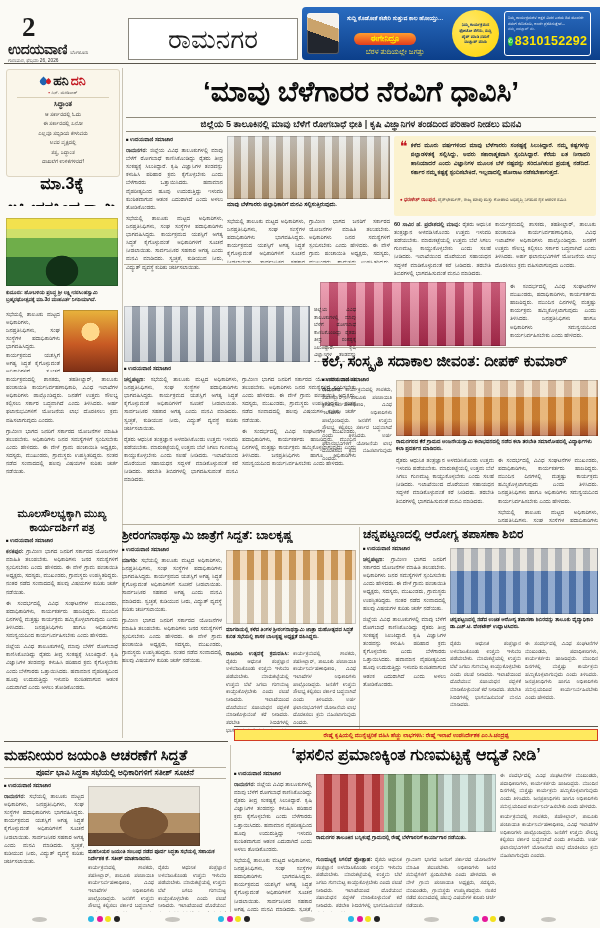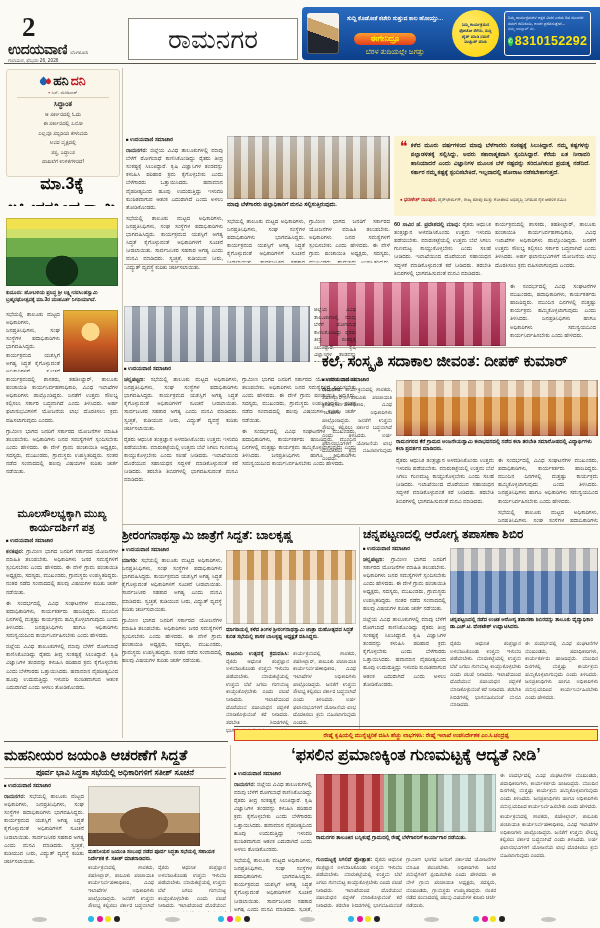--- a/index.html
+++ b/index.html
@@ -164,20 +164,22 @@
   <div class="abs hl center" style="left:6px;top:506px;width:112px;height:29px;font-size:10.5px;line-height:1.35;">ಮೂಲಸೌಲಭ್ಯಕ್ಕಾಗಿ ಮುಖ್ಯ ಕಾರ್ಯದರ್ಶಿಗೆ ಪತ್ರ</div>
   <div class="abs byline" style="left:6px;top:537px;width:112px;height:8px;">ಉದಯವಾಣಿ ಸಮಾಚಾರ</div>
   <div class="abs body-col" style="left:6px;top:547px;width:112px;height:189px;">
     <p><b class="lead-town">ಕನಕಪುರ:</b> <span>ಗ್ರಾಮೀಣ ಭಾಗದ ಜನರಿಗೆ ಸರ್ಕಾರದ ಯೋಜನೆಗಳ ಮಾಹಿತಿ ತಲುಪಬೇಕು. ಅಧಿಕಾರಿಗಳು ಜನರ ಸಮಸ್ಯೆಗಳಿಗೆ ಸ್ಪಂದಿಸಬೇಕು ಎಂದು ಹೇಳಿದರು. ಈ ವೇಳೆ ಗ್ರಾಮ ಪಂಚಾಯಿತಿ ಅಧ್ಯಕ್ಷರು, ಸದಸ್ಯರು, ಮುಖಂಡರು, ಗ್ರಾಮಸ್ಥರು ಉಪಸ್ಥಿತರಿದ್ದರು. ನಂತರ ನಡೆದ ಸಂವಾದದಲ್ಲಿ ಹಲವು ವಿಷಯಗಳ ಕುರಿತು ಚರ್ಚೆ ನಡೆಯಿತು.</span></p>
     <p>ಈ ಸಂದರ್ಭದಲ್ಲಿ ವಿವಿಧ ಸಂಘಟನೆಗಳ ಮುಖಂಡರು, ಪದಾಧಿಕಾರಿಗಳು, ಕಾರ್ಯಕರ್ತರು ಹಾಜರಿದ್ದರು. ಮುಂದಿನ ದಿನಗಳಲ್ಲಿ ಮತ್ತಷ್ಟು ಕಾರ್ಯಕ್ರಮ ಹಮ್ಮಿಕೊಳ್ಳಲಾಗುವುದು ಎಂದು ತಿಳಿಸಿದರು. ಜನಪ್ರತಿನಿಧಿಗಳು ಹಾಗೂ ಅಧಿಕಾರಿಗಳು ಸಮನ್ವಯದಿಂದ ಕಾರ್ಯನಿರ್ವಹಿಸಬೇಕು ಎಂದು ಹೇಳಿದರು.</p>
     <p>ಜಿಲ್ಲೆಯ ವಿವಿಧ ತಾಲೂಕುಗಳಲ್ಲಿ ಮಾವು ಬೆಳೆಗೆ ರೋಗಬಾಧೆ ಕಾಣಿಸಿಕೊಂಡಿದ್ದು ರೈತರು ತೀವ್ರ ಸಂಕಷ್ಟಕ್ಕೆ ಸಿಲುಕಿದ್ದಾರೆ. ಕೃಷಿ ವಿಜ್ಞಾನಿಗಳ ತಂಡವನ್ನು ಕಳುಹಿಸಿ ಪರಿಹಾರ ಕ್ರಮ ಕೈಗೊಳ್ಳಬೇಕು ಎಂದು ಬೆಳೆಗಾರರು ಒತ್ತಾಯಿಸಿದರು. ಹವಾಮಾನ ವೈಪರೀತ್ಯದಿಂದ ಹೂವು ಉದುರುತ್ತಿದ್ದು ಇಳುವರಿ ಕುಂಠಿತವಾಗುವ ಆತಂಕ ಎದುರಾಗಿದೆ ಎಂದು ಅಳಲು ತೋಡಿಕೊಂಡರು.</p>
   </div>
 
   <div class="abs vline" style="left:122px;top:68px;height:670px;"></div>
 
+  <div class="abs hl nowrap" style="left:126px;top:68px;width:470px;height:47px;font-size:28px;line-height:47px;text-align:center;">‘ಮಾವು ಬೆಳೆಗಾರರ ನೆರವಿಗೆ ಧಾವಿಸಿ’</div>
+  <div class="abs subhead-bar" style="left:126px;top:117px;width:470px;height:15px;font-size:9px;">ಜಿಲ್ಲೆಯ 5 ತಾಲೂಕಿನಲ್ಲಿ ಮಾವು ಬೆಳೆಗೆ ರೋಗಬಾಧೆ ಭೀತಿ | ಕೃಷಿ ವಿಜ್ಞಾನಿಗಳ ತಂಡದಿಂದ ಪರಿಹಾರ ನೀಡಲು ಮನವಿ</div>
 
   <div class="abs byline" style="left:126px;top:136px;width:98px;height:8px;">ಉದಯವಾಣಿ ಸಮಾಚಾರ</div>
   <div class="abs body-col" style="left:126px;top:146px;width:97px;height:158px;">
     <p><b class="lead-town">ರಾಮನಗರ:</b> <span>ಜಿಲ್ಲೆಯ ವಿವಿಧ ತಾಲೂಕುಗಳಲ್ಲಿ ಮಾವು ಬೆಳೆಗೆ ರೋಗಬಾಧೆ ಕಾಣಿಸಿಕೊಂಡಿದ್ದು ರೈತರು ತೀವ್ರ ಸಂಕಷ್ಟಕ್ಕೆ ಸಿಲುಕಿದ್ದಾರೆ. ಕೃಷಿ ವಿಜ್ಞಾನಿಗಳ ತಂಡವನ್ನು ಕಳುಹಿಸಿ ಪರಿಹಾರ ಕ್ರಮ ಕೈಗೊಳ್ಳಬೇಕು ಎಂದು ಬೆಳೆಗಾರರು ಒತ್ತಾಯಿಸಿದರು. ಹವಾಮಾನ ವೈಪರೀತ್ಯದಿಂದ ಹೂವು ಉದುರುತ್ತಿದ್ದು ಇಳುವರಿ ಕುಂಠಿತವಾಗುವ ಆತಂಕ ಎದುರಾಗಿದೆ ಎಂದು ಅಳಲು ತೋಡಿಕೊಂಡರು.</span></p>
     <p>ಸಭೆಯಲ್ಲಿ ತಾಲೂಕು ಮಟ್ಟದ ಅಧಿಕಾರಿಗಳು, ಜನಪ್ರತಿನಿಧಿಗಳು, ಸಂಘ ಸಂಸ್ಥೆಗಳ ಪದಾಧಿಕಾರಿಗಳು ಭಾಗವಹಿಸಿದ್ದರು. ಕಾರ್ಯಕ್ರಮದ ಯಶಸ್ಸಿಗೆ ಅಗತ್ಯ ಸಿದ್ಧತೆ ಕೈಗೊಳ್ಳುವಂತೆ ಅಧಿಕಾರಿಗಳಿಗೆ ಸೂಚನೆ ನೀಡಲಾಯಿತು. ಸಾರ್ವಜನಿಕರ ಸಹಕಾರ ಅಗತ್ಯ ಎಂದು ಮನವಿ ಮಾಡಿದರು. ಸ್ವಚ್ಛತೆ, ಕುಡಿಯುವ ನೀರು, ವಿದ್ಯುತ್ ವ್ಯವಸ್ಥೆ ಕುರಿತು ಚರ್ಚಿಸಲಾಯಿತು.</p>
   </div>
 
   <div class="abs photo ph-main" style="left:227px;top:136px;width:163px;height:63px;"></div>
   <div class="abs caption" style="left:227px;top:201px;width:163px;height:11px;">ಮಾವು ಬೆಳೆಗಾರರು ಜಿಲ್ಲಾಧಿಕಾರಿಗೆ ಮನವಿ ಸಲ್ಲಿಸುತ್ತಿರುವುದು.</div>
 

